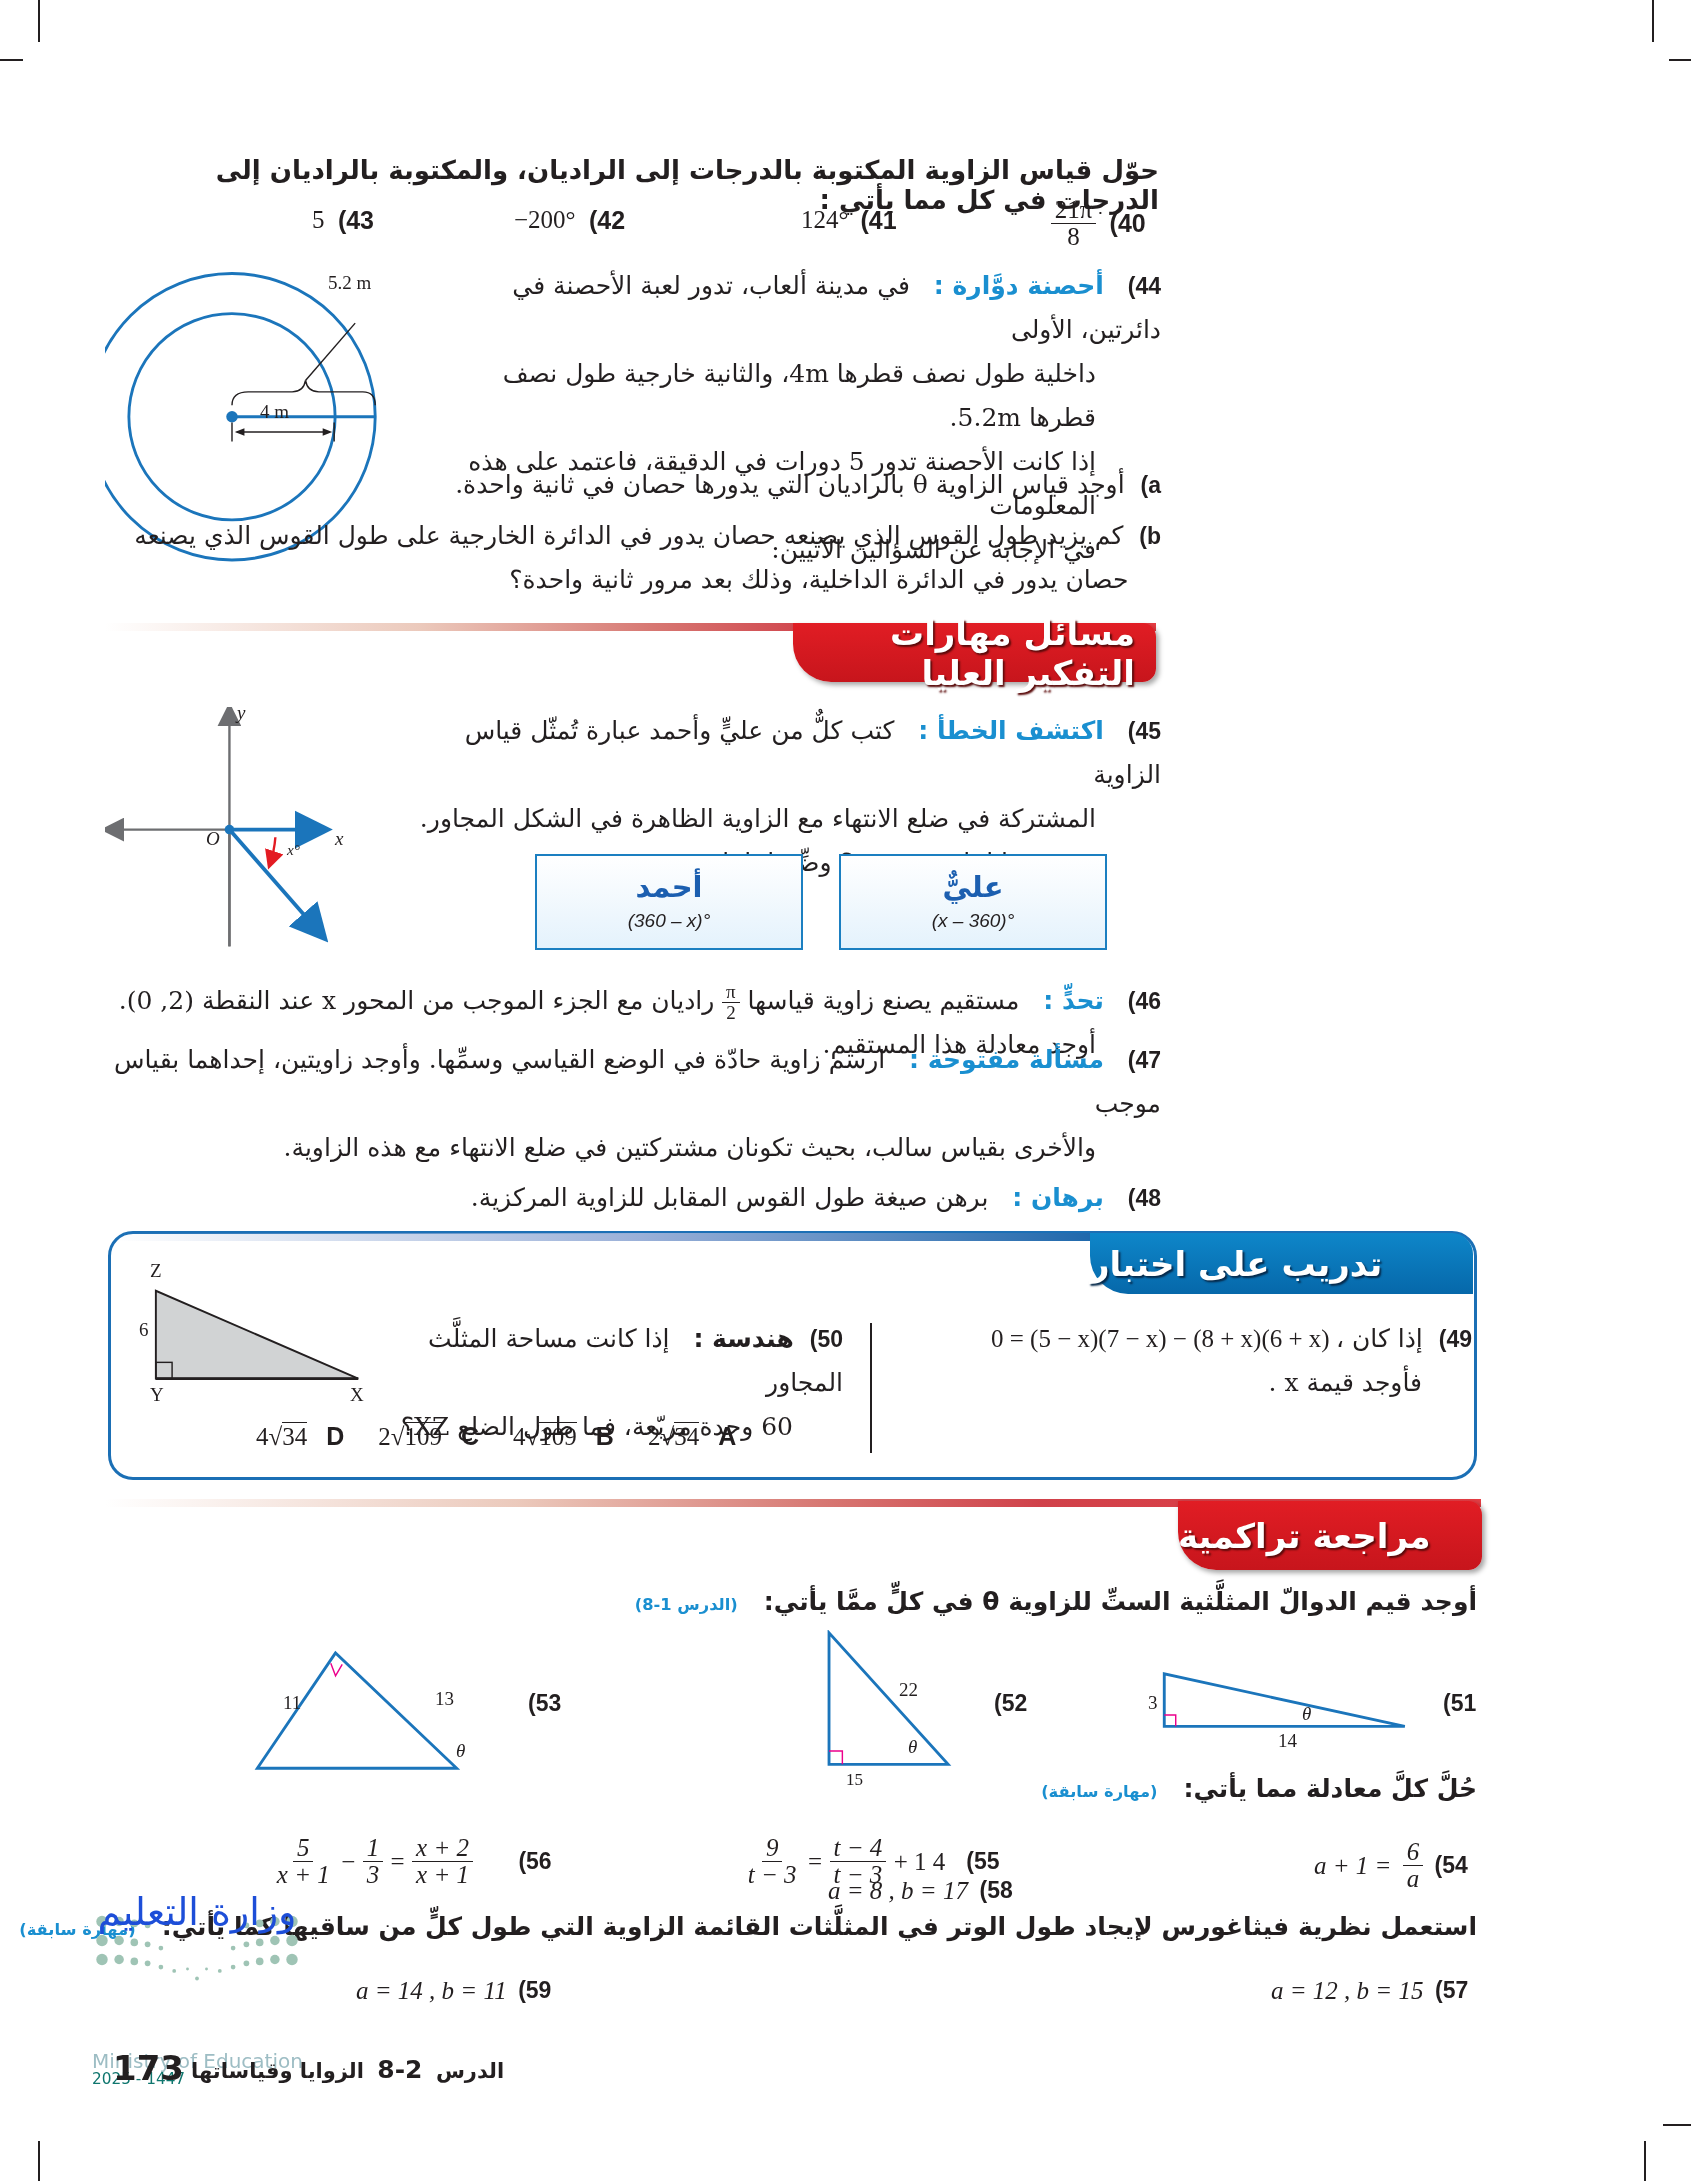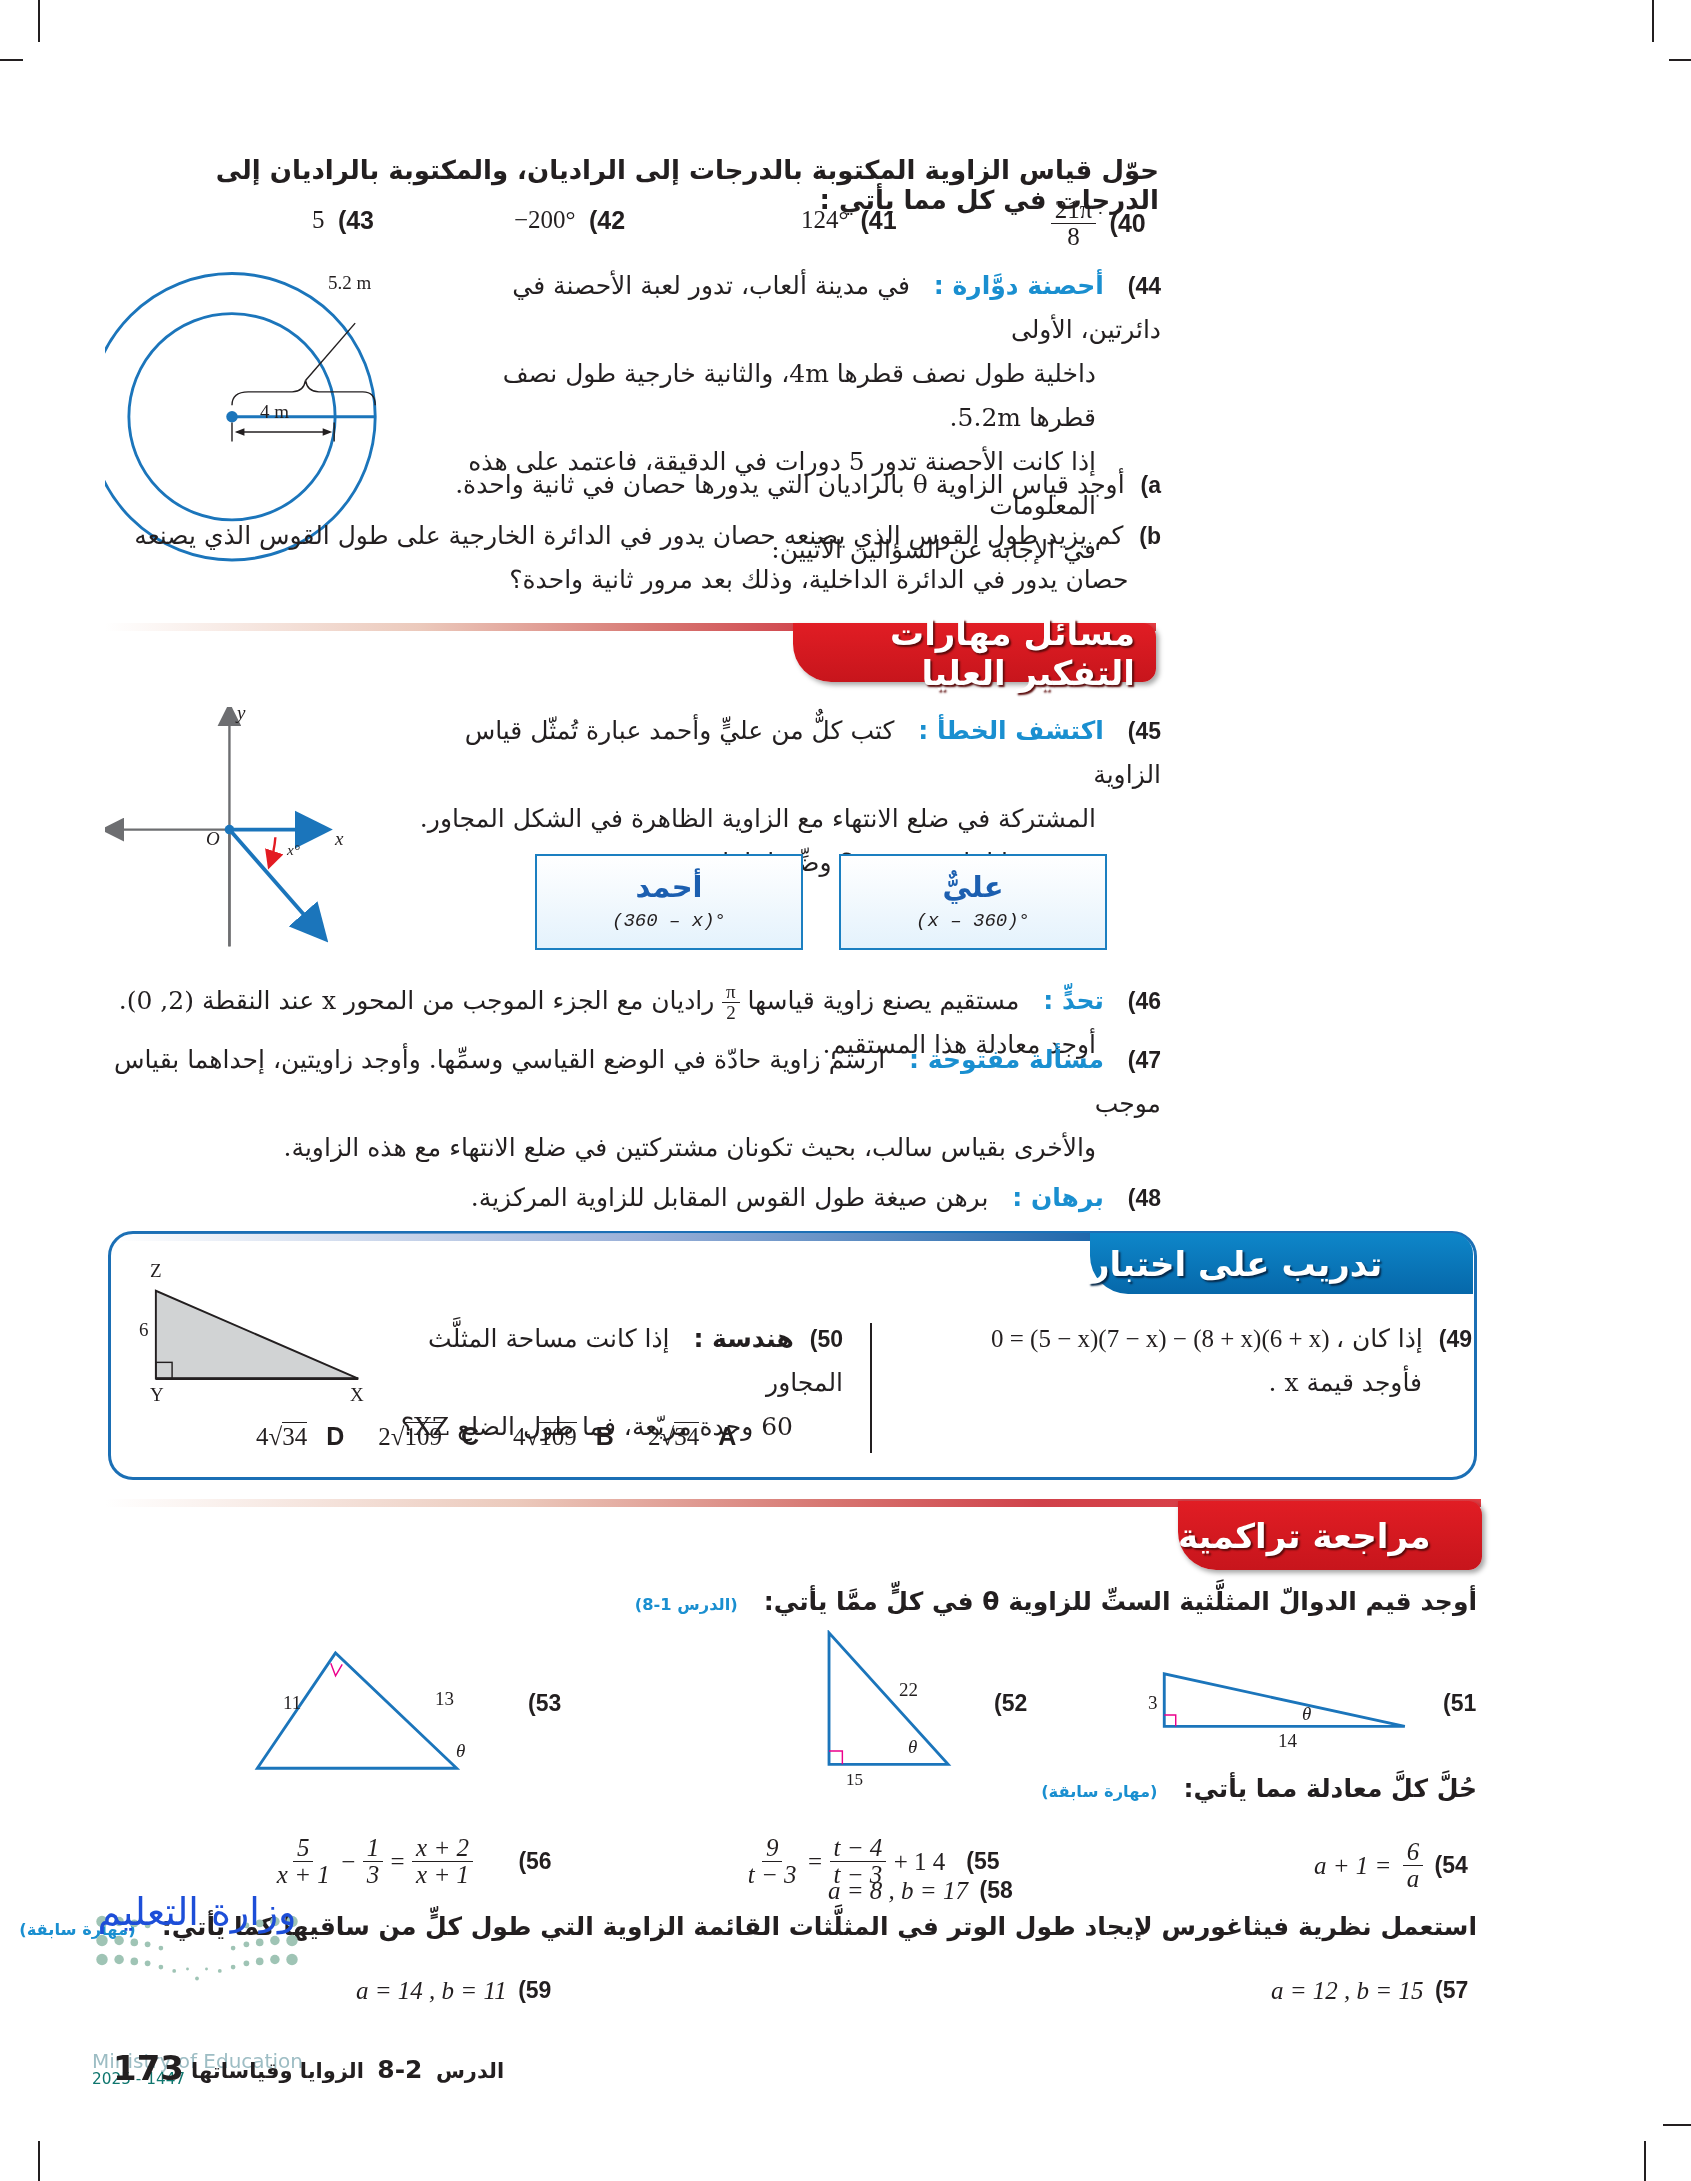--- a/index.html
+++ b/index.html
@@ -23,21 +23,21 @@
   .frac .d { padding: 0 3.8px; }
 
   
   .banner-red { position: absolute; height: 73px; background: linear-gradient(90deg, rgba(255,255,255,0) 0%, #e8c0b0 30%, #d0605a 52%, #c8202a 68%, #e31b23 100%); }
   .banner-tab { position: absolute; height: 73px; border-radius: 0 13.4px 13.4px 0; color: #fff; font-family: "DejaVu Sans", sans-serif; font-weight: bold; font-size: 34px; display: flex; align-items: center; justify-content: flex-end; padding-right: 21px; text-shadow: 1.9px 1.9px 1.9px #5a0a0a; }
   .red-tab { background: linear-gradient(180deg, #e11d24 0%, #c7151c 100%); border-radius: 0 13.4px 13.4px 38px; box-shadow: 2.9px 2.9px 4.8px rgba(0,0,0,0.35); }
   .blue-tab { background: linear-gradient(180deg, #0e86c9 0%, #0668aa 100%); border-radius: 0 21px 0 38px; text-shadow: 1.9px 1.9px 1.9px #06294a; }
 
   .answer-box { position: absolute; width: 268px; height: 96px; border: 2.9px solid #1b7fc1; background: linear-gradient(180deg, #ffffff 0%, #e4f2fc 100%); text-align: center; }
   .answer-box .name { font-family: "DejaVu Sans", sans-serif; font-weight: bold; color: #1c5fb0; font-size: 29px; margin-top: 14px; }
-  .answer-box .expr { font-family: Liberation Mono, monospace; font-style: italic; font-size: 19px; margin-top: 5.7px; direction: ltr; }
+  .answer-box .expr { font-family: Liberation Sans, sans-serif; font-style: italic; font-size: 19px; margin-top: 5.7px; direction: ltr; }
 
   .test-box { position: absolute; left: 108px; top: 1231px; width: 1369px; height: 249px; border: 3.8px solid #1b6fb5; border-radius: 25px; }
   .review-label { color: #1a8fd0; font-family: "DejaVu Sans", sans-serif; font-weight: bold; font-size: 16.3px; }
 </style>
 </head>
 <body>
 
 <div class="crop" style="left:38px;top:0;width:1.9px;height:42px;"></div>
 <div class="crop" style="left:0;top:59px;width:23px;height:1.9px;"></div>
 <div class="crop" style="left:1652px;top:0;width:1.9px;height:42px;"></div>

